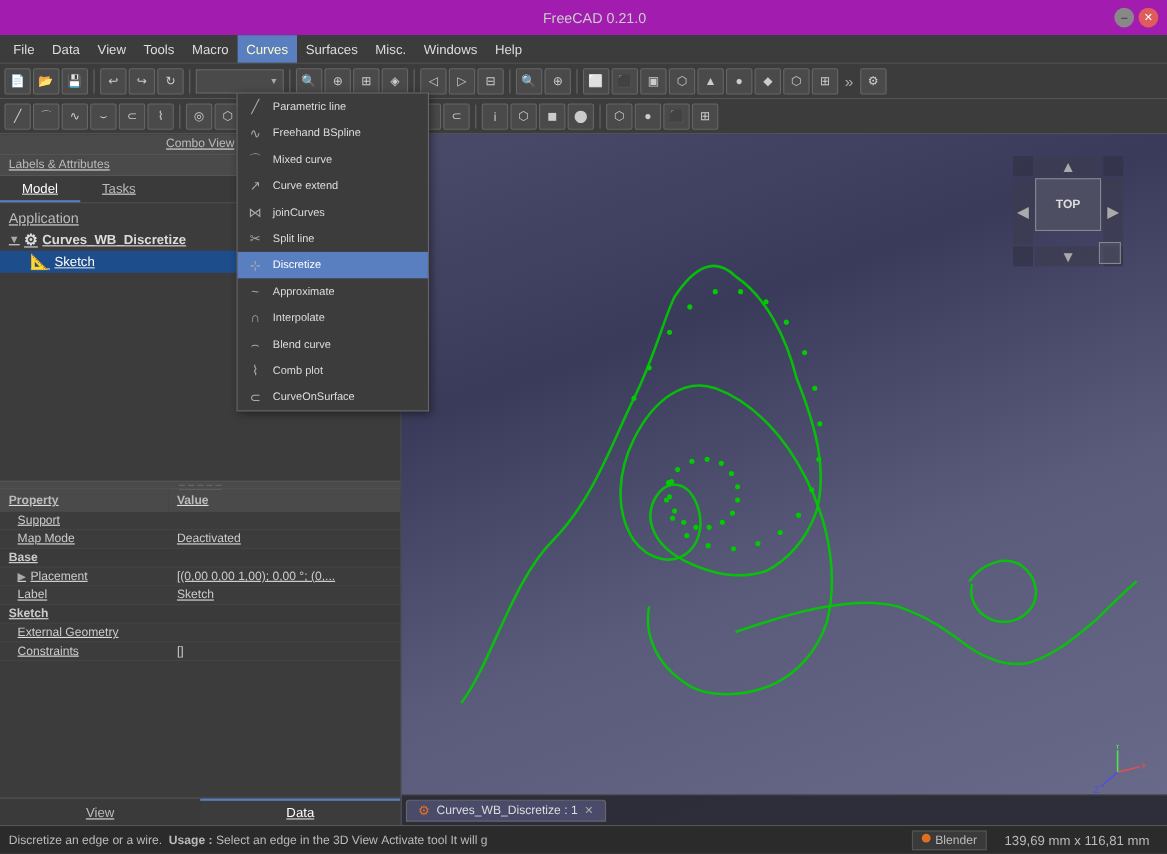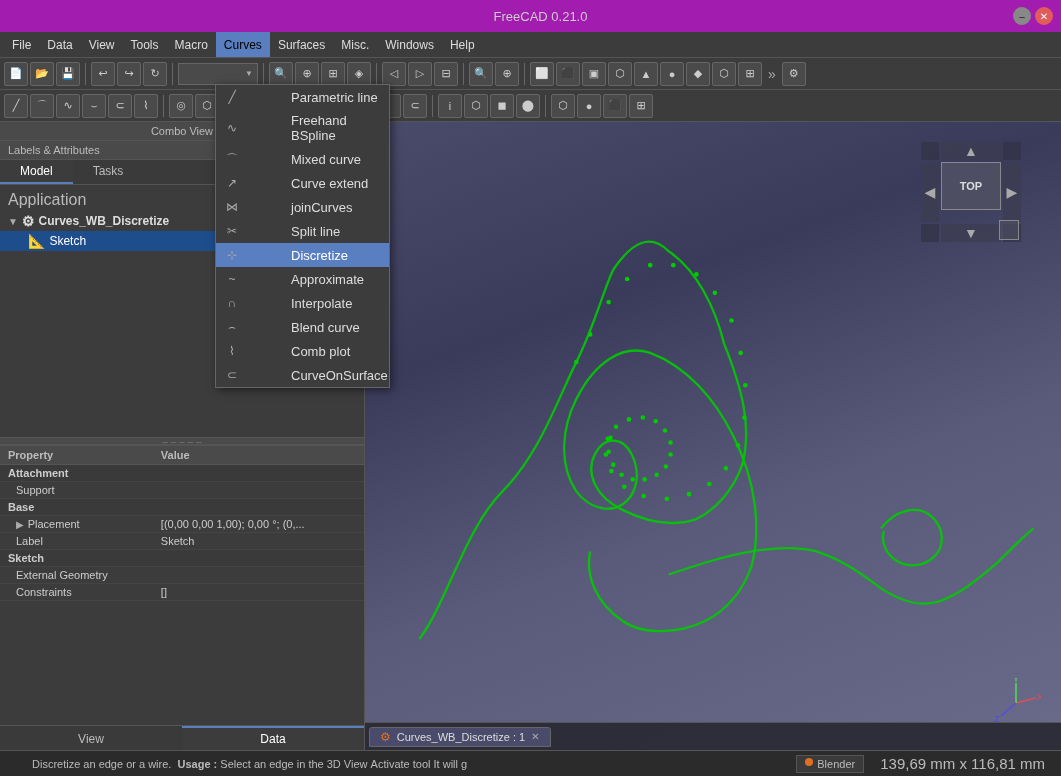--- a/index.html
+++ b/index.html
@@ -32,21 +32,21 @@
     }
     .menu-item {
       padding: 2px 8px;
       cursor: pointer;
       color: #ddd;
       font-size: 12px;
       height: 100%;
       display: flex;
       align-items: center;
     }
-    .menu-item.active { background: #5a7fc0; color: #000000; }
+    .menu-item.active { background: #5a7fc0; color: #fef9c3; }
 
     
     .toolbar-row {
       background: #3c3c3c;
       height: 32px;
       display: flex;
       align-items: center;
       padding: 0 4px;
       border-bottom: 1px solid #555;
       gap: 2px;
@@ -133,21 +133,21 @@
 
     
     #tree-area {
       background: #3c3c3c;
       flex: 1;
       overflow-y: auto;
       padding: 4px 0;
     }
     .tree-section-label {
       padding: 2px 8px;
-      font-size: 16px;
+      font-size: 13px;
       color: #bbb;
     }
     .tree-item {
       display: flex;
       align-items: center;
       padding: 2px 8px;
       gap: 4px;
       cursor: pointer;
       font-size: 12px;
       color: #ddd;
@@ -300,21 +300,21 @@
       background: #2b2b2b;
       height: 26px;
       display: flex;
       align-items: center;
       padding: 0 8px;
       border-top: 1px solid #555;
       font-size: 11px;
       color: #bbb;
       gap: 8px;
     }
-    #status-text { flex: 1; margin-left: 24px; }
+    #status-text { flex: 1; }
 
     
     #viewport-tabs {
       position: absolute;
       bottom: 0; left: 0; right: 0;
       height: 28px;
       background: rgba(40,40,50,0.9);
       display: flex;
       align-items: center;
       padding: 0 4px;
@@ -349,21 +349,21 @@
       display: flex;
       align-items: center;
       padding: 4px 8px;
       gap: 8px;
       cursor: pointer;
       font-size: 12px;
       color: #ddd;
     }
     .dropdown-item.highlighted { background: #5a7fc0; color: #fff; }
     .dropdown-icon { width: 16px; height: 16px; display: flex; align-items: center; justify-content: center; color: #aaa; font-size: 12px; flex-shrink: 0; }
-    .dropdown-label { font-size: 13px; margin-left: 43px; }
+    .dropdown-label { font-size: 10px; }
 
     
     .toolbar-row2 {
       background: #3c3c3c;
       height: 32px;
       display: flex;
       align-items: center;
       padding: 0 4px;
       border-bottom: 1px solid #555;
       gap: 2px;
@@ -372,21 +372,21 @@
     .blender-indicator {
       display: flex;
       align-items: flex-start;
       gap: 4px;
       padding: 2px 8px;
       background: #3a3a3a;
       border: 1px solid #555;
       cursor: pointer;
     }
     .blender-dot { width: 8px; height: 8px; background: #e07020; border-radius: 50%; }
-    .coord-display { margin-left: auto; padding: 2px 8px; font-size: 15px; color: #bbb; }
+    .coord-display { margin-left: auto; padding: 2px 8px; font-size: 12px; color: #bbb; }
   </style>
 </head>
 <body>
 
 <div id="title-bar">
   <span style="width:60px"></span>
   <span class="title">FreeCAD 0.21.0</span>
   <div class="window-controls">
     <button class="win-btn minimize">–</button>
     <button class="win-btn close">✕</button>
@@ -468,21 +468,21 @@
   <button class="toolbar-btn">⬡</button>
   <button class="toolbar-btn">◼</button>
   <button class="toolbar-btn">⬤</button>
   <div class="toolbar-separator"></div>
   <button class="toolbar-btn">⬡</button>
   <button class="toolbar-btn">●</button>
   <button class="toolbar-btn">⬛</button>
   <button class="toolbar-btn">⊞</button>
 </div>
 
-<div id="main-layout" style="height: calc(776px - 32px - 26px - 32px - 32px - 26px);">
+<div id="main-layout" style="height: calc(776px - 32px - 26px - 32px - 32px - 26px); text-decoration: underline;">
 
   <div id="left-panel">
 
     <div id="combo-view-header">
       <span>Combo View</span>
     </div>
 
     <div id="labels-bar">
       <span>Labels &amp; Attributes</span>
       <span>D</span>
@@ -514,26 +514,27 @@
     <div id="properties-area">
       <table id="props-table">
         <thead>
           <tr>
             <th>Property</th>
             <th>Value</th>
           </tr>
         </thead>
         <tbody>
 
-          <tr class="prop-section">
-            <td colspan="2">Attachment</td>
-          </tr>
           <tr>
             <td class="prop-indent">Support</td>
             <td></td>
+          </tr>
+          <tr>
+            <td class="prop-indent">Map Mode</td>
+            <td>Deactivated</td>
           </tr>
 
           <tr class="prop-section">
             <td colspan="2">Base</td>
           </tr>
           <tr>
             <td class="prop-indent">
               <span class="prop-expand">▶</span><span>Placement</span>
             </td>
             <td>[(0,00 0,00 1,00); 0,00 °; (0,...</td>

